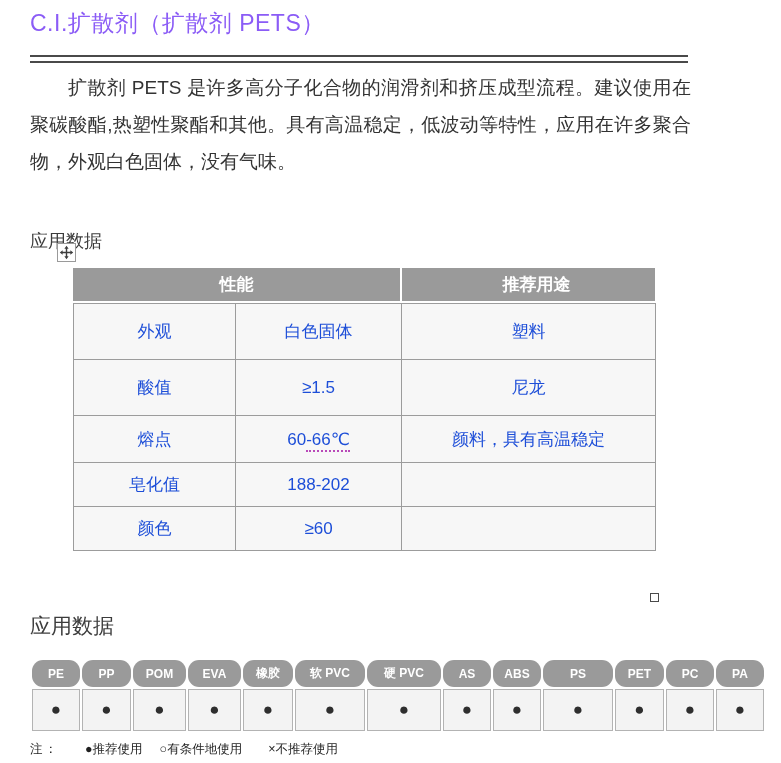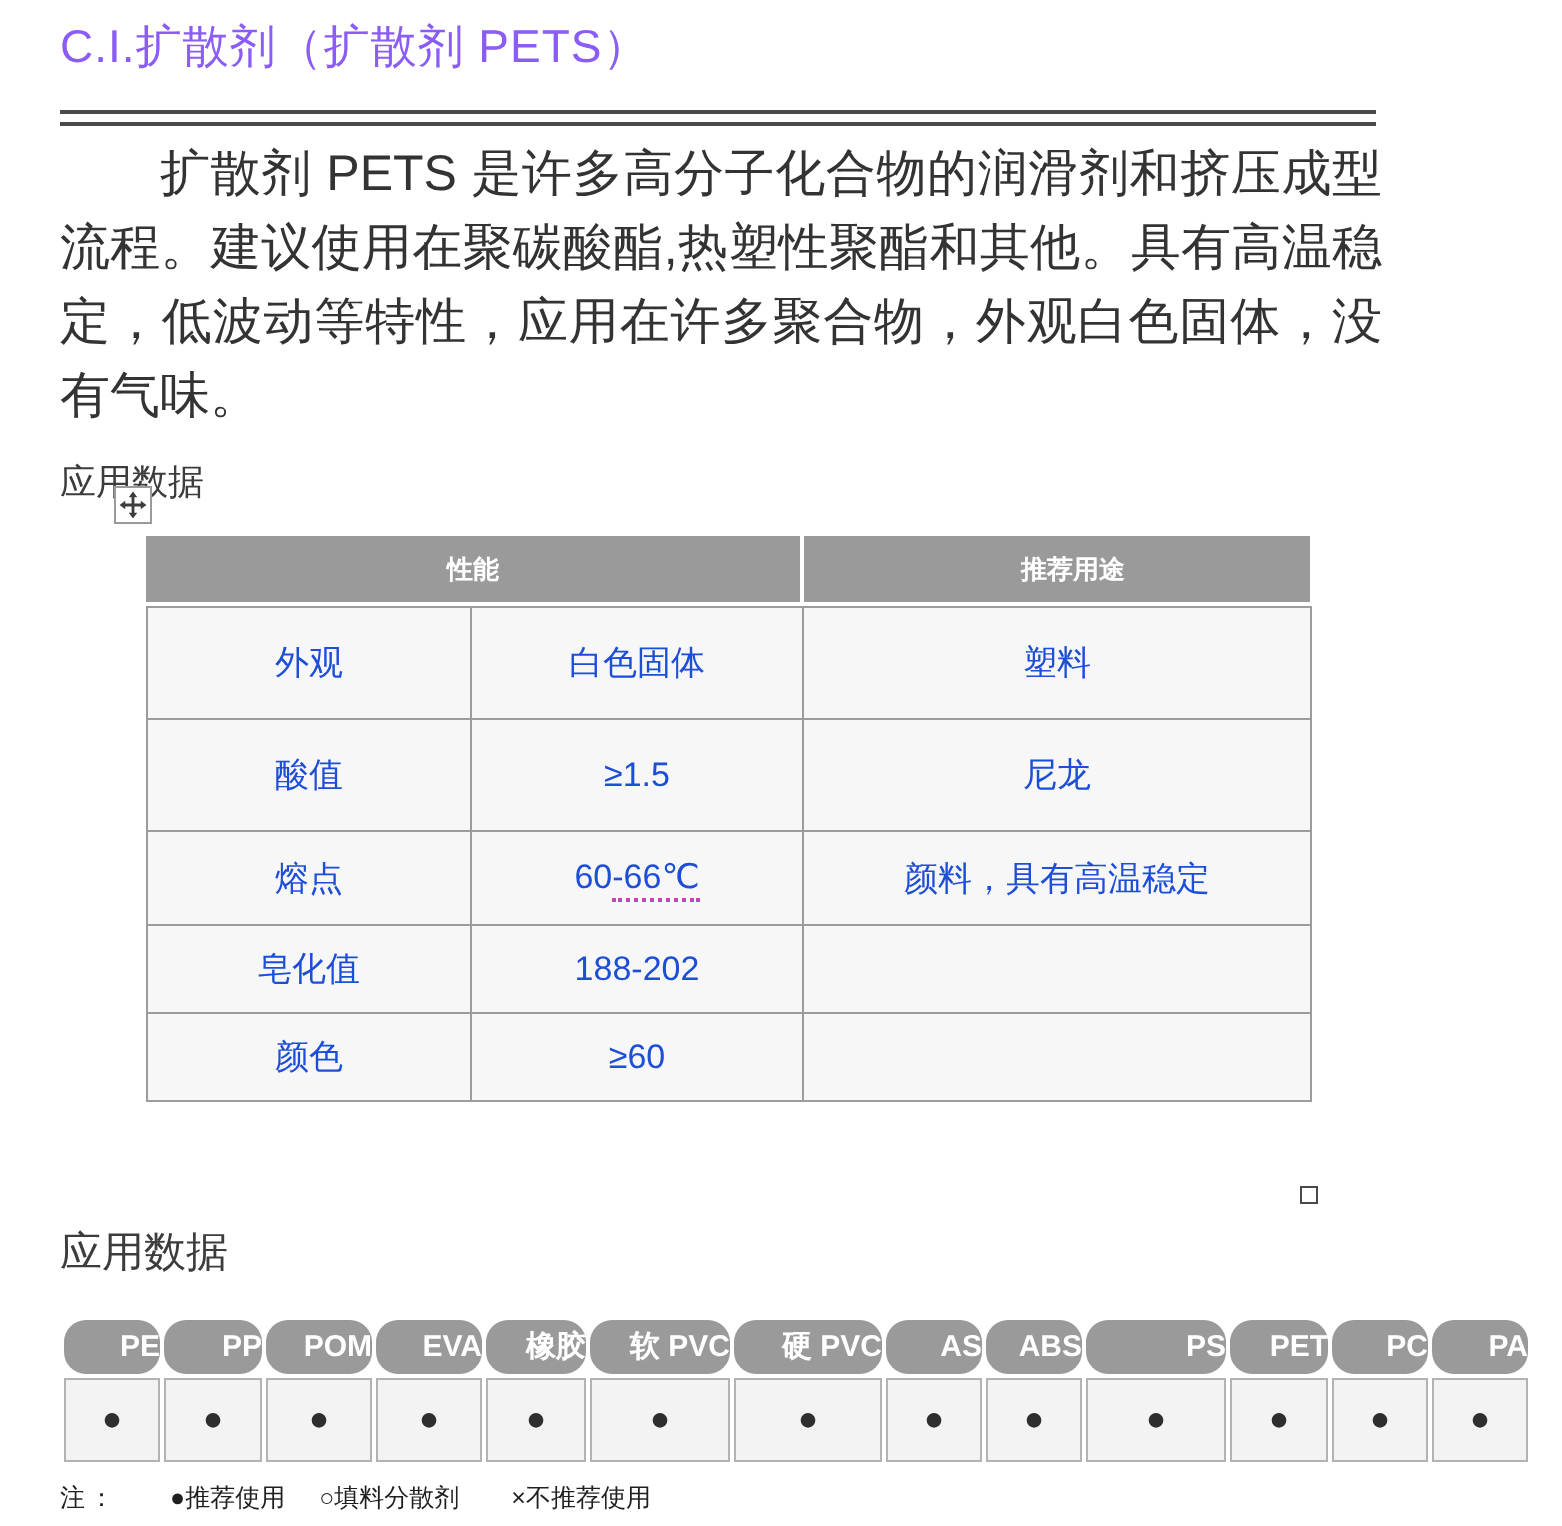--- a/index.html
+++ b/index.html
@@ -27,21 +27,21 @@
     left: 30px; top: 55px;
     width: 658px; height: 8px;
     border-top: 2px solid #4a4a4a;
     border-bottom: 2px solid #4a4a4a;
   }
 
   
   .intro {
     left: 30px; top: 69px;
     width: 661px;
-    font-size: 25px;
+    font-size: 19px;
     line-height: 37px;
     color: #333333;
     text-align: justify;
     text-justify: inter-ideograph;
     text-indent: 2em;
   }
 
   
   .sec-heading-1 {
     left: 30px; top: 229px;
@@ -74,21 +74,21 @@
 
   
   .spec-table-wrap { left: 73px; top: 268px; width: 582px; }
   .spec-header {
     display: flex; gap: 2px; background: #ffffff;
     margin-bottom: 2px;
   }
   .spec-header .hcell {
     background: #9a9a9a;
     color: #ffffff;
-    font-size: 13px;
+    font-size: 17px;
     font-weight: bold;
     height: 33px;
     line-height: 33px;
     text-align: center;
   }
   .spec-header .h1 { width: 327px; }
   .spec-header .h2 { flex: 1; padding-left: 16px; }
 
   table.spec {
     width: 582px;
@@ -121,24 +121,24 @@
   table.app {
     width: 708px;
     border-collapse: separate;
     border-spacing: 2px;
     table-layout: fixed;
     background: #ffffff;
   }
   table.app th {
     background: #9a9a9a;
     color: #ffffff;
-    font-size: 15px;
+    font-size: 12px;
     font-weight: bold;
     height: 27px;
-    text-align: right;
+    text-align: center;
     vertical-align: middle;
     white-space: nowrap;
     border-radius: 11px;
   }
   table.app td {
     background: #f3f3f3;
     border: 1px solid #b3b3b3;
     height: 42px;
     text-align: center;
     vertical-align: middle;
@@ -266,14 +266,14 @@
         <td>●</td>
         <td>●</td>
         <td>●</td>
         <td>●</td>
       </tr>
     </tbody>
   </table>
 </div>
 
 <div class="abs note">
-  <span class="prefix">注：</span><span class="item1"><span>●</span><span>推荐使用</span></span><span class="item2"><span>○</span><span>填料分散剂</span></span><span class="item3"><span>×</span><span>不推荐使用</span></span>
+  <span class="prefix">注：</span><span class="item1"><span>●</span><span>推荐使用</span></span><span class="item2"><span>○</span><span>有条件地使用</span></span><span class="item3"><span>×</span><span>不推荐使用</span></span>
 </div>
 
 </body></html>

